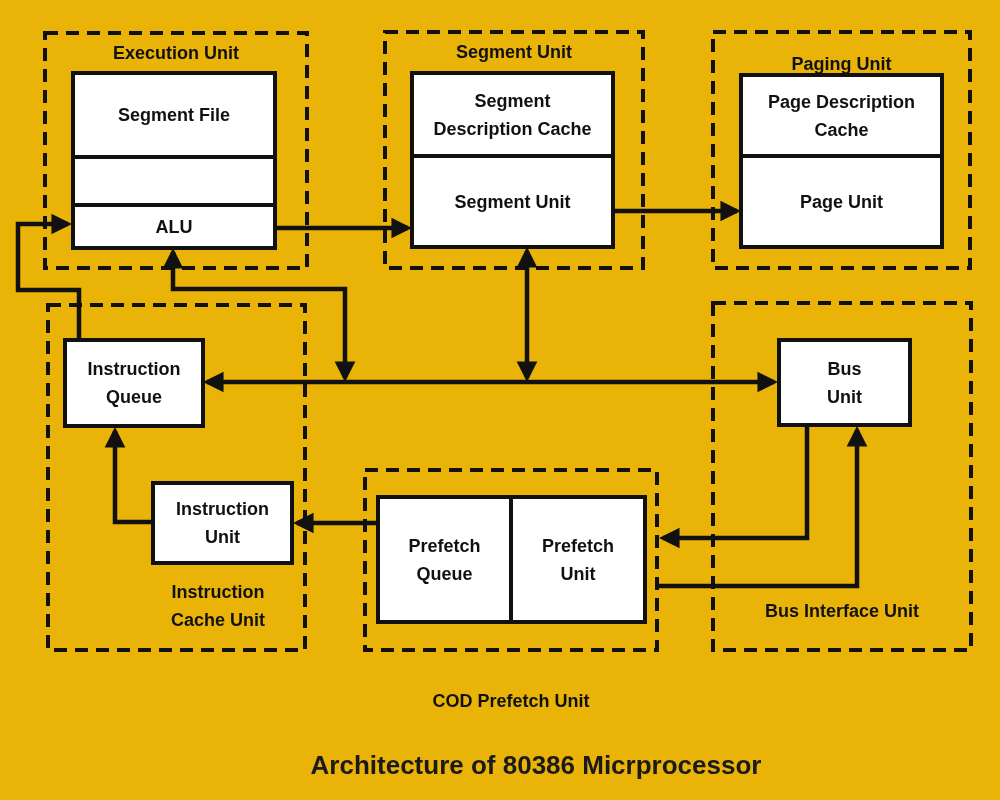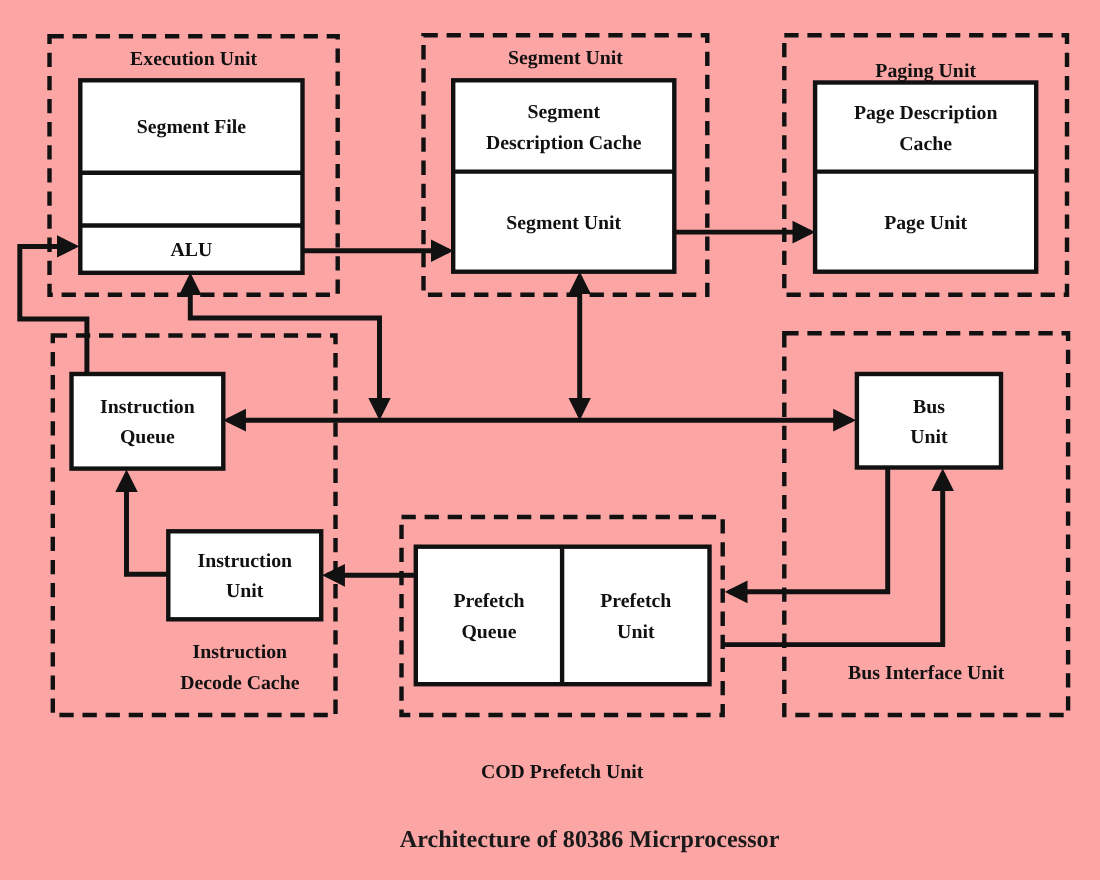--- a/index.html
+++ b/index.html
@@ -1,21 +1,21 @@
 <!DOCTYPE html>
 <html><head>
 <meta charset="utf-8">
 <style>
   html, body { margin: 0; padding: 0; background: #ffffff; }
   .page {
     position: relative;
     width: 1000px;
     height: 800px;
-    background: #fca5a5;
-    font-family: Liberation Serif, serif;
+    background: #eab308;
+    font-family: Liberation Sans, sans-serif;
     overflow: hidden;
   }
   svg.diagram-layer {
     position: absolute;
     left: 0; top: 0;
     width: 1000px; height: 800px;
   }
   .lbl {
     position: absolute;
     display: flex;
@@ -29,21 +29,21 @@
     color: #111111;
     pointer-events: none;
     white-space: nowrap;
   }
   .main-title {
     position: absolute;
     left: 536px;
     top: 750px;
     transform: translateX(-50%);
     font-weight: 700;
-    font-size: 22px;
+    font-size: 26px;
     color: #1a1a1a;
     white-space: nowrap;
   }
 </style>
 </head>
 <body>
 
 <div class="page">
 
   <svg class="diagram-layer" viewBox="0 0 1000 800">
@@ -117,21 +117,21 @@
   <div class="lbl" style="left:65px;top:340px;width:138px;height:86px">
     <span>Instruction</span>
     <span>Queue</span>
   </div>
   <div class="lbl" style="left:153px;top:483px;width:139px;height:80px">
     <span>Instruction</span>
     <span>Unit</span>
   </div>
   <div class="lbl" style="left:98px;top:577px;width:240px;height:58px">
     <span>Instruction</span>
-    <span>Decode Cache</span>
+    <span>Cache Unit</span>
   </div>
 
   <div class="lbl" style="left:378px;top:497px;width:133px;height:125px">
     <span>Prefetch</span>
     <span>Queue</span>
   </div>
   <div class="lbl" style="left:511px;top:497px;width:134px;height:125px">
     <span>Prefetch</span>
     <span>Unit</span>
   </div>

